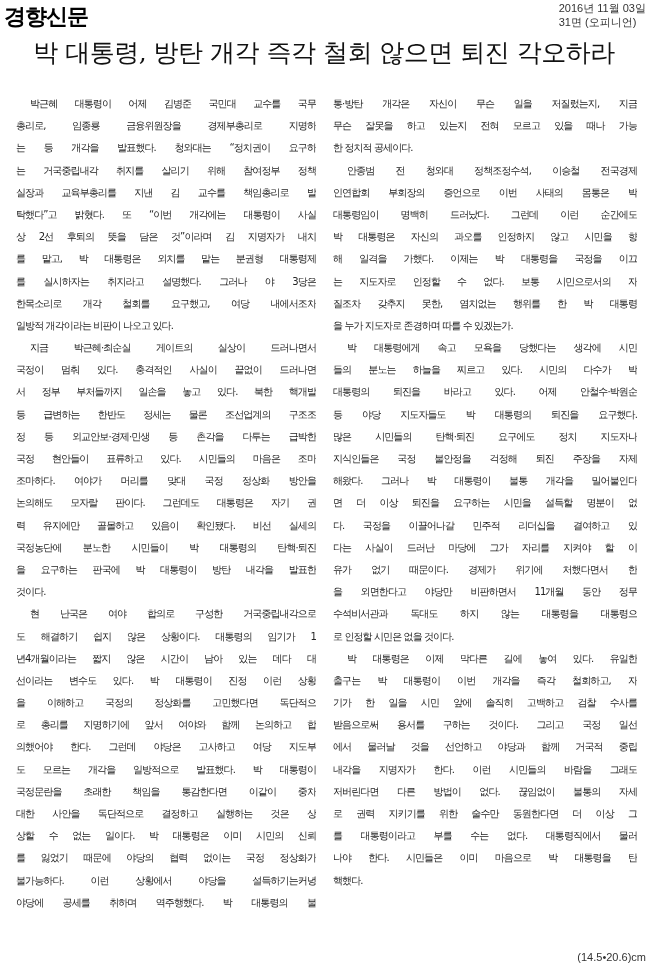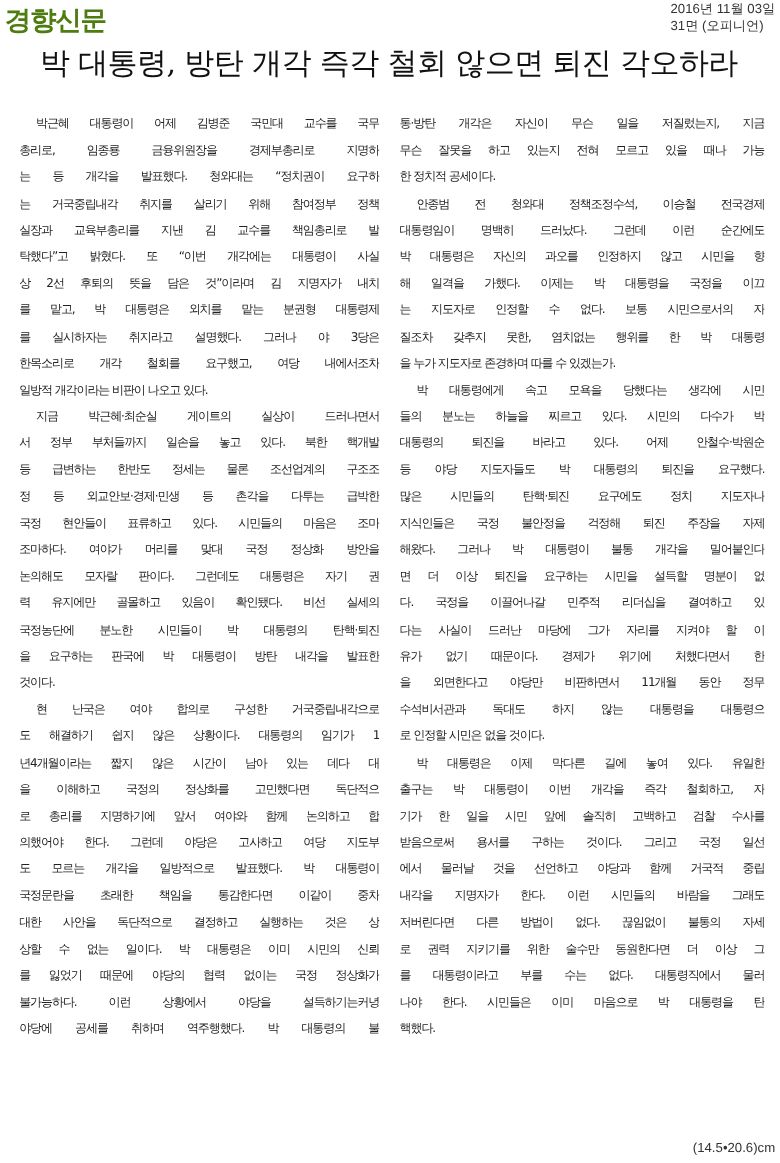--- a/index.html
+++ b/index.html
@@ -3,21 +3,21 @@
 <meta charset="utf-8">
 <style>
   html, body { margin: 0; padding: 0; background: #ffffff; }
   body {
     width: 650px; height: 969px; position: relative; overflow: hidden;
     font-family: "DejaVu Sans", sans-serif; color: #1a1a1a;
   }
   .masthead {
     position: absolute; left: 4px; top: 2px;
     font-family: Liberation Mono, monospace; font-weight: bold;
-    font-size: 22px; letter-spacing: -1px; color: #4d7c0f;
+    font-size: 22px; letter-spacing: -1px; color: #000000;
   }
   .dateline {
     position: absolute; right: 4px; top: 1px; 
     font-family: "Liberation Sans", sans-serif; font-size: 11px; line-height: 14px; color: #333;
   }
   .headline {
     position: absolute; left: 0; width: 648px; top: 36px; text-align: center;
     font-family: "DejaVu Serif", serif; font-size: 25px; letter-spacing: -0.5px; color: #111;
   }
   .column {
@@ -53,49 +53,52 @@
     <span class="line">는 등 개각을 발표했다. 청와대는 “정치권이 요구하</span>
     <span class="line">는 거국중립내각 취지를 살리기 위해 참여정부 정책</span>
     <span class="line">실장과 교육부총리를 지낸 김 교수를 책임총리로 발</span>
     <span class="line">탁했다”고 밝혔다. 또 “이번 개각에는 대통령이 사실</span>
     <span class="line">상 2선 후퇴의 뜻을 담은 것”이라며 김 지명자가 내치</span>
     <span class="line">를 맡고, 박 대통령은 외치를 맡는 분권형 대통령제</span>
     <span class="line">를 실시하자는 취지라고 설명했다. 그러나 야 3당은</span>
     <span class="line">한목소리로 개각 철회를 요구했고, 여당 내에서조차</span>
     <span class="line last">일방적 개각이라는 비판이 나오고 있다.</span>
     <span class="line indent">지금 박근혜·최순실 게이트의 실상이 드러나면서</span>
+    <span class="line">국정이 멈춰 있다. 충격적인 사실이 끝없이 드러나면</span>
     <span class="line">서 정부 부처들까지 일손을 놓고 있다. 북한 핵개발</span>
     <span class="line">등 급변하는 한반도 정세는 물론 조선업계의 구조조</span>
     <span class="line">정 등 외교안보·경제·민생 등 촌각을 다투는 급박한</span>
     <span class="line">국정 현안들이 표류하고 있다. 시민들의 마음은 조마</span>
     <span class="line">조마하다. 여야가 머리를 맞대 국정 정상화 방안을</span>
     <span class="line">논의해도 모자랄 판이다. 그런데도 대통령은 자기 권</span>
     <span class="line">력 유지에만 골몰하고 있음이 확인됐다. 비선 실세의</span>
     <span class="line">국정농단에 분노한 시민들이 박 대통령의 탄핵·퇴진</span>
     <span class="line">을 요구하는 판국에 박 대통령이 방탄 내각을 발표한</span>
     <span class="line last">것이다.</span>
     <span class="line indent">현 난국은 여야 합의로 구성한 거국중립내각으로</span>
     <span class="line">도 해결하기 쉽지 않은 상황이다. 대통령의 임기가 1</span>
     <span class="line">년4개월이라는 짧지 않은 시간이 남아 있는 데다 대</span>
+    <span class="line">선이라는 변수도 있다. 박 대통령이 진정 이런 상황</span>
     <span class="line">을 이해하고 국정의 정상화를 고민했다면 독단적으</span>
     <span class="line">로 총리를 지명하기에 앞서 여야와 함께 논의하고 합</span>
     <span class="line">의했어야 한다. 그런데 야당은 고사하고 여당 지도부</span>
     <span class="line">도 모르는 개각을 일방적으로 발표했다. 박 대통령이</span>
     <span class="line">국정문란을 초래한 책임을 통감한다면 이같이 중차</span>
     <span class="line">대한 사안을 독단적으로 결정하고 실행하는 것은 상</span>
     <span class="line">상할 수 없는 일이다. 박 대통령은 이미 시민의 신뢰</span>
     <span class="line">를 잃었기 때문에 야당의 협력 없이는 국정 정상화가</span>
     <span class="line">불가능하다. 이런 상황에서 야당을 설득하기는커녕</span>
     <span class="line">야당에 공세를 취하며 역주행했다. 박 대통령의 불</span>
   </div>
 <div class="column col-right" id="col-right">
     <span class="line">통·방탄 개각은 자신이 무슨 일을 저질렀는지, 지금</span>
     <span class="line">무슨 잘못을 하고 있는지 전혀 모르고 있을 때나 가능</span>
     <span class="line last">한 정치적 공세이다.</span>
     <span class="line indent">안종범 전 청와대 정책조정수석, 이승철 전국경제</span>
+    <span class="line">인연합회 부회장의 증언으로 이번 사태의 몸통은 박</span>
     <span class="line">대통령임이 명백히 드러났다. 그런데 이런 순간에도</span>
     <span class="line">박 대통령은 자신의 과오를 인정하지 않고 시민을 향</span>
     <span class="line">해 일격을 가했다. 이제는 박 대통령을 국정을 이끄</span>
     <span class="line">는 지도자로 인정할 수 없다. 보통 시민으로서의 자</span>
     <span class="line">질조차 갖추지 못한, 염치없는 행위를 한 박 대통령</span>
     <span class="line last">을 누가 지도자로 존경하며 따를 수 있겠는가.</span>
     <span class="line indent">박 대통령에게 속고 모욕을 당했다는 생각에 시민</span>
     <span class="line">들의 분노는 하늘을 찌르고 있다. 시민의 다수가 박</span>
     <span class="line">대통령의 퇴진을 바라고 있다. 어제 안철수·박원순</span>
     <span class="line">등 야당 지도자들도 박 대통령의 퇴진을 요구했다.</span>

